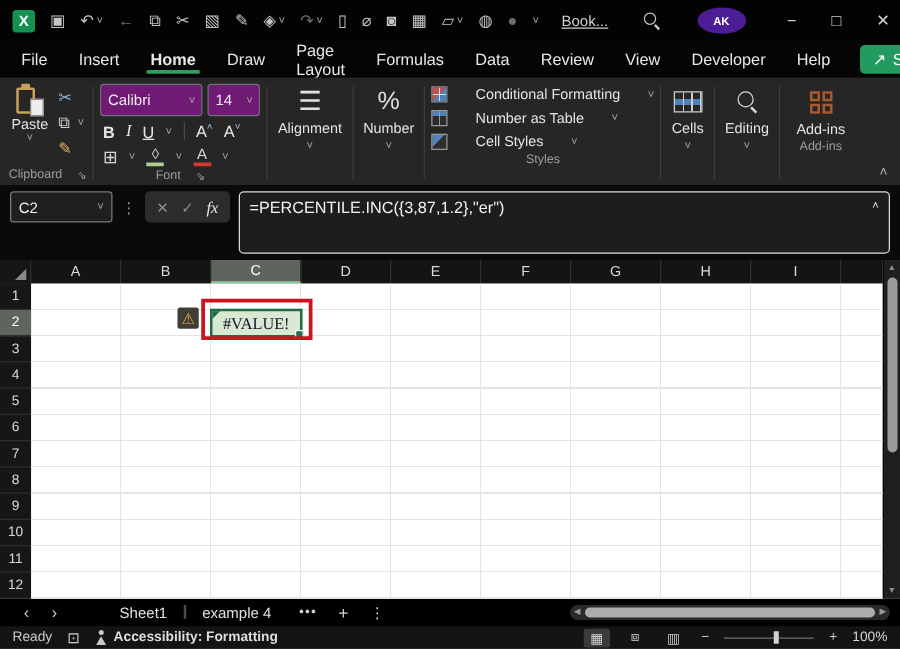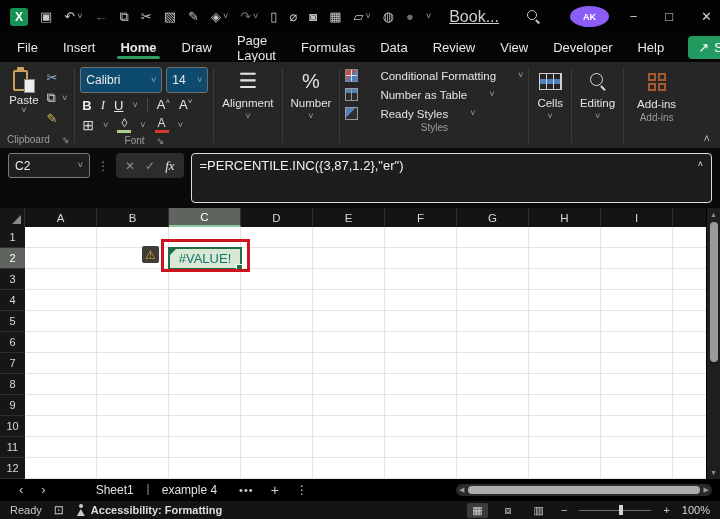--- a/index.html
+++ b/index.html
@@ -7,26 +7,26 @@
   body { font-family:"Liberation Sans", sans-serif; background:#000; color:#d6d6d6; font-size:12px; }
 
   
   .titlebar { height:33px; display:flex; align-items:center; background:#030303; padding:0 8px 0 10px; }
   .excel-logo { width:18px; height:18px; background:#169154; border-radius:3px; color:#fff; font-weight:bold; font-size:12px; display:flex; align-items:center; justify-content:center; margin-right:12px; }
   .qat { display:flex; align-items:center; gap:12px; }
   .ticon { color:#c4c4c4; font-size:13px; line-height:1; display:inline-flex; align-items:center; }
   .ticon .chev { margin-left:2px; }
   .dim { color:#6e6e6e; }
   .chev { font-size:9px; color:#a8a8a8; line-height:1; }
-  .win-title { color:#cfcfcf; font-size:16px; margin-left:18px;text-decoration:underline; }
+  .win-title { color:#cfcfcf; font-size:12px; margin-left:18px;text-decoration:underline; }
   .search-glyph { position:relative; width:13px; height:13px; display:inline-block; }
   .search-glyph::before { content:""; position:absolute; left:0; top:0; width:8px; height:8px; border:1.5px solid #c4c4c4; border-radius:50%; }
   .search-glyph::after { content:""; position:absolute; left:9px; top:9px; width:5px; height:1.5px; background:#c4c4c4; transform:rotate(45deg); transform-origin:left center; }
   .title-search { margin-left:28px; }
-  .avatar { width:39px; height:21px; border-radius:50%; background:#8b5cf6; color:#fff; font-size:9px; font-weight:bold; display:flex; align-items:center; justify-content:center; margin-left:30px; }
+  .avatar { width:39px; height:21px; border-radius:50%; background:#4c1d95; color:#fff; font-size:9px; font-weight:bold; display:flex; align-items:center; justify-content:center; margin-left:30px; }
   .win-controls { margin-left:auto; display:flex; align-items:center; gap:28px; }
   .win-controls span { color:#d0d0d0; font-size:13px; cursor:default; }
 
   
   .tabbar { height:29px; display:flex; align-items:center; background:#050505; padding:0 10px 0 16px; gap:23px; }
   .rtab { color:#e8e8e8; font-size:13px; position:relative; padding:5px 1px; }
   .rtab.active { font-weight:bold; }
   .rtab.active::after { content:""; position:absolute; left:-2px; right:-2px; bottom:1px; height:3px; background:#2f9e63; border-radius:2px; }
   .share-btn { margin-left:auto; background:#239b60; color:#fff; border-radius:4px; padding:4px 10px; font-size:13px; display:flex; align-items:center; gap:5px; }
 
@@ -45,21 +45,21 @@
   .paste-icon i.page { position:absolute; right:0; bottom:0; width:11px; height:14px; background:#ededed; border:1px solid #8a8a8a; }
   .paste-label { font-size:11.5px; color:#e4e4e4; margin-top:1px; }
   .clip-tools { display:flex; flex-direction:column; gap:5px; margin-top:3px; }
   .clip-row { display:flex; align-items:center; gap:6px; }
   .cut-glyph { color:#8fb6d9; font-size:13px; }
   .copy-glyph { color:#cfcfcf; font-size:13px; }
   .painter-glyph { color:#d8b05e; font-size:13px; }
 
   .font-grid { display:flex; flex-direction:column; gap:4px; }
   .combo-row { display:flex; gap:4px; }
-  .combo { display:flex; align-items:center; justify-content:space-between; border:1px solid #6e6e6e; border-radius:3px; background:#0c4a6e; height:21px; padding:12px 5px; font-size:12px; color:#ececec; }
+  .combo { display:flex; align-items:center; justify-content:space-between; border:1px solid #6e6e6e; border-radius:3px; background:#701a75; height:21px; padding:12px 5px; font-size:12px; color:#ececec; }
   .combo.name { width:82px; }
   .combo.size { width:42px; }
   .fmt-row { display:flex; align-items:center; gap:9px; padding-left:2px; }
   .b { font-weight:bold; font-size:13px; color:#e8e8e8; }
   .i { font-style:italic; font-family:"Liberation Serif", serif; font-size:13px; color:#e8e8e8; }
   .u { text-decoration:underline; font-size:13px; color:#e8e8e8; }
   .minisep { width:1px; height:14px; background:#4a4a4a; }
   .atag { font-size:13px; color:#e8e8e8; position:relative; }
   .atag sup { font-size:8px; color:#9fc3e4; }
   .stackicon { display:inline-flex; flex-direction:column; align-items:center; line-height:1; }
@@ -122,21 +122,21 @@
   .colh.filler { width:33px; border-right:none; }
   .grid-body { display:flex; height:252px; }
   .row-headers { width:25px; background:#161616; }
   .rowh { height:21px; color:#d9d9d9; font-size:11px; display:flex; align-items:center; justify-content:center; border-bottom:1px solid #2e2e2e; }
   .rowh.sel { background:#5f645e; color:#fff; }
   .cells { position:relative; flex:1; background:
       repeating-linear-gradient(to right, transparent 0 71px, #e4e4e4 71px 72px),
       repeating-linear-gradient(to bottom, transparent 0 20px, #e4e4e4 20px 21px), #fff; }
   .warn-badge { position:absolute; left:117px; top:19px; width:17px; height:17px; background:#3f3e36; border-radius:2px; display:flex; align-items:center; justify-content:center; }
   .warn-badge span { color:#eba33c; font-size:12px; line-height:1; }
-  .cell-c2 { position:absolute; left:143px; top:20px; width:74px; height:23px; background:#d9e8d2; border:2px solid #1f6b43; display:flex; align-items:center; justify-content:center; color:#0f766e; font-size:13px; }
+  .cell-c2 { position:absolute; left:143px; top:20px; width:74px; height:23px; background:#d9e8d2; border:2px solid #1f6b43; display:flex; align-items:center; justify-content:center; color:#0f172a; font-size:13px;font-family:Liberation Serif, serif; }
   .cell-c2::before { content:""; position:absolute; left:0; top:0; border-top:6px solid #1f6b43; border-right:6px solid transparent; }
   .cell-c2::after { content:""; position:absolute; right:-3px; bottom:-3px; width:5px; height:5px; background:#1f6b43; border:1px solid #fff; }
   .red-box { position:absolute; left:136px; top:12px; width:89px; height:33px; border:3px solid #cb1420; }
   .vscroll { width:14px; background:#1f1f1f; border-left:1px solid #000; display:flex; flex-direction:column; align-items:center; padding:3px 0; }
   .vscroll .arr { color:#8d8d8d; font-size:7px; line-height:1; }
   .vthumb { width:8px; height:140px; background:#9b9b9b; border-radius:4px; margin-top:4px; }
   .vspace { flex:1; }
 
   
   .sheetbar { height:21px; background:#000; display:flex; align-items:center; padding:0 6px 0 10px; }
@@ -330,21 +330,21 @@
         <span>Conditional Formatting</span>
         <span class="chev">˅</span>
       </span>
       <span class="styles-item">
         <span class="fat-icon"></span>
         <span>Number as Table</span>
         <span class="chev">˅</span>
       </span>
       <span class="styles-item">
         <span class="cs-icon"></span>
-        <span>Ready Styles</span>
+        <span>Cell Styles</span>
         <span class="chev">˅</span>
       </span>
     </div>
     <div class="rgroup-label">
       <span>Styles</span>
     </div>
   </div>
 
   <div class="rsep"></div>
 

